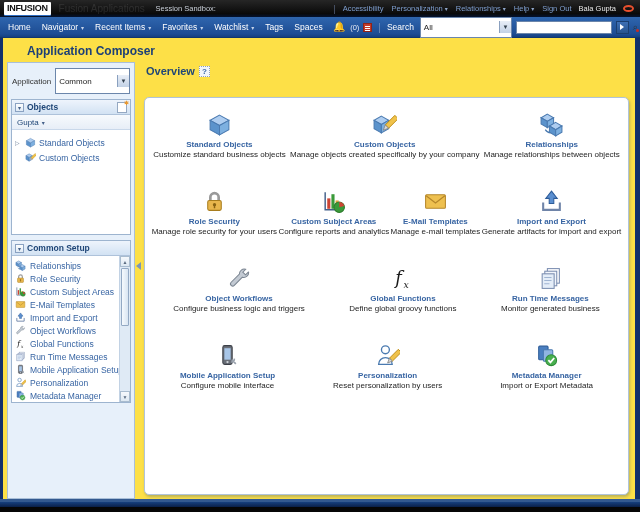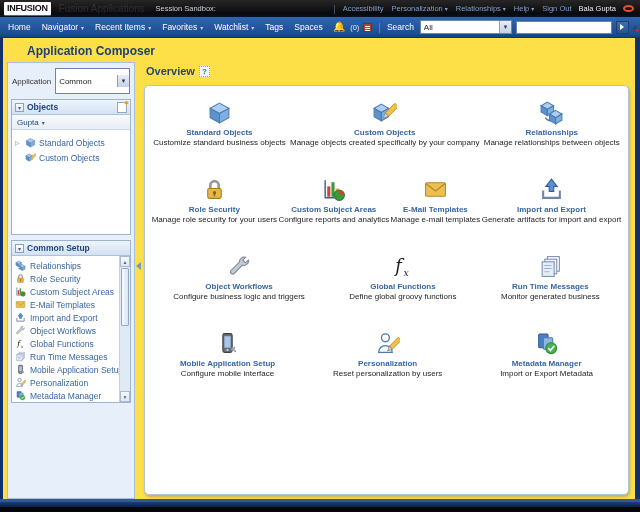--- a/index.html
+++ b/index.html
@@ -22,21 +22,21 @@
   .oracle-ring { width:11px; height:7px; border:2px solid #e8502e; border-radius:50%; display:inline-block; }
 
   
   .navbar { height:21px; background:linear-gradient(180deg,#2f66ae,#1d4c93 85%,#16407f); border-bottom:1px solid #12376e; display:flex; align-items:center; padding:0 8px; flex:0 0 auto; }
   .nav-item { color:#fff; font-size:8.5px; margin-right:11px; display:inline-flex; align-items:center; gap:3px; cursor:pointer; white-space:nowrap; }
   .nav-item .caret { color:#c3d3ea; }
   .navbar-right { margin-left:auto; display:flex; align-items:center; gap:4px; }
   .count { color:#e8eef7; font-size:7.5px; }
   .ndivider { color:#6f8cbb; font-size:10px; margin:0 2px; }
   .search-label { color:#fff; font-size:8.5px; margin-right:2px; }
-  .select { background:#fff; border:1px solid #6b86ab; height:14px; width:92px; display:flex; align-items:center; font-size:8px; color:#222; }
+  .select { background:#fff; border:1px solid #6b86ab; height:21px; width:92px; display:flex; align-items:center; font-size:8px; color:#222; }
   .select .val { flex:1; padding-left:3px; }
   .sel-btn { width:12px; height:12px; background:linear-gradient(#e8eef7,#c3d2e6); border-left:1px solid #8aa0bf; font-size:6px; color:#33414f; display:flex; align-items:center; justify-content:center; }
   .search-input { width:96px; height:13px; border:1px solid #6b86ab; font-size:8px; padding:0 2px; background:#fff; }
   .go-btn { width:13px; height:13px; background:linear-gradient(#3d6fb4,#27538f); border:1px solid #1b3f70; display:flex; align-items:center; justify-content:center; cursor:pointer; }
   .go-btn i { width:0; height:0; border-left:4px solid #fff; border-top:3px solid transparent; border-bottom:3px solid transparent; }
   .adv-icon { font-size:9px; color:#2b2f36; position:relative; cursor:pointer; line-height:1; }
   .adv-icon::after { content:""; position:absolute; right:-1px; bottom:0; width:3px; height:3px; background:#cc2a1e; border-radius:50%; }
 
   
   .content { flex:1; background:#fde047; border-left:3px solid #12306b; border-right:5px solid #12306b; padding:4px 4px 0 4px; display:flex; flex-direction:column; min-height:0; }
@@ -67,21 +67,21 @@
   .sb-btn { height:11px; background:linear-gradient(#f6f9fc,#dde8f2); border:1px solid #a9bccf; font-size:5px; color:#5a6b80; display:flex; align-items:center; justify-content:center; }
   .sb-thumb { height:58px; margin:1px; background:linear-gradient(90deg,#f6fafd,#d9e5f2); border:1px solid #93a9c4; border-radius:1px; }
   .sb-fill { flex:1; }
   .sidebar-fill { flex:1; }
 
   .splitter { width:7px; flex:0 0 auto; position:relative; }
   .splitter .spl-arrow { position:absolute; top:200px; left:1px; width:0; height:0; border-right:5px solid #7d96b6; border-top:4px solid transparent; border-bottom:4px solid transparent; cursor:pointer; }
 
   
   .main { flex:1; display:flex; flex-direction:column; min-width:0; padding-left:2px; }
-  .overview-header { display:flex; align-items:center; gap:4px; padding:3px 0 8px 2px; }
+  .overview-header { display:flex; align-items:center; gap:4px; padding:3px 0 20px 2px; }
   .overview-title { font-size:11px; font-weight:bold; color:#1f4677; }
   .help-icon { width:11px; height:11px; border:1px dotted #8fa0b5; background:#f2f6fb; color:#3865a3; font-size:8px; font-weight:bold; display:flex; align-items:center; justify-content:center; cursor:pointer; }
   .white-panel { flex:1; background:#fff; border:1px solid #b0c4da; border-radius:5px; box-shadow:1px 2px 3px rgba(60,90,130,0.35); margin:0 2px 4px 0; padding:14px 6px 0 6px; overflow:hidden; }
   .tile-row { display:flex; justify-content:space-around; align-items:flex-start; height:77px; }
   .tile { display:flex; flex-direction:column; align-items:center; text-align:center; max-width:220px; cursor:pointer; }
   .tile-ic { width:25px; height:25px; margin-bottom:3px; }
   .tile-title { font-size:8px; font-weight:bold; color:#3865a3; white-space:nowrap; cursor:pointer; }
   .tile-desc { font-size:8px; color:#1d1d1d; white-space:nowrap; margin-top:1px; }
 
   

